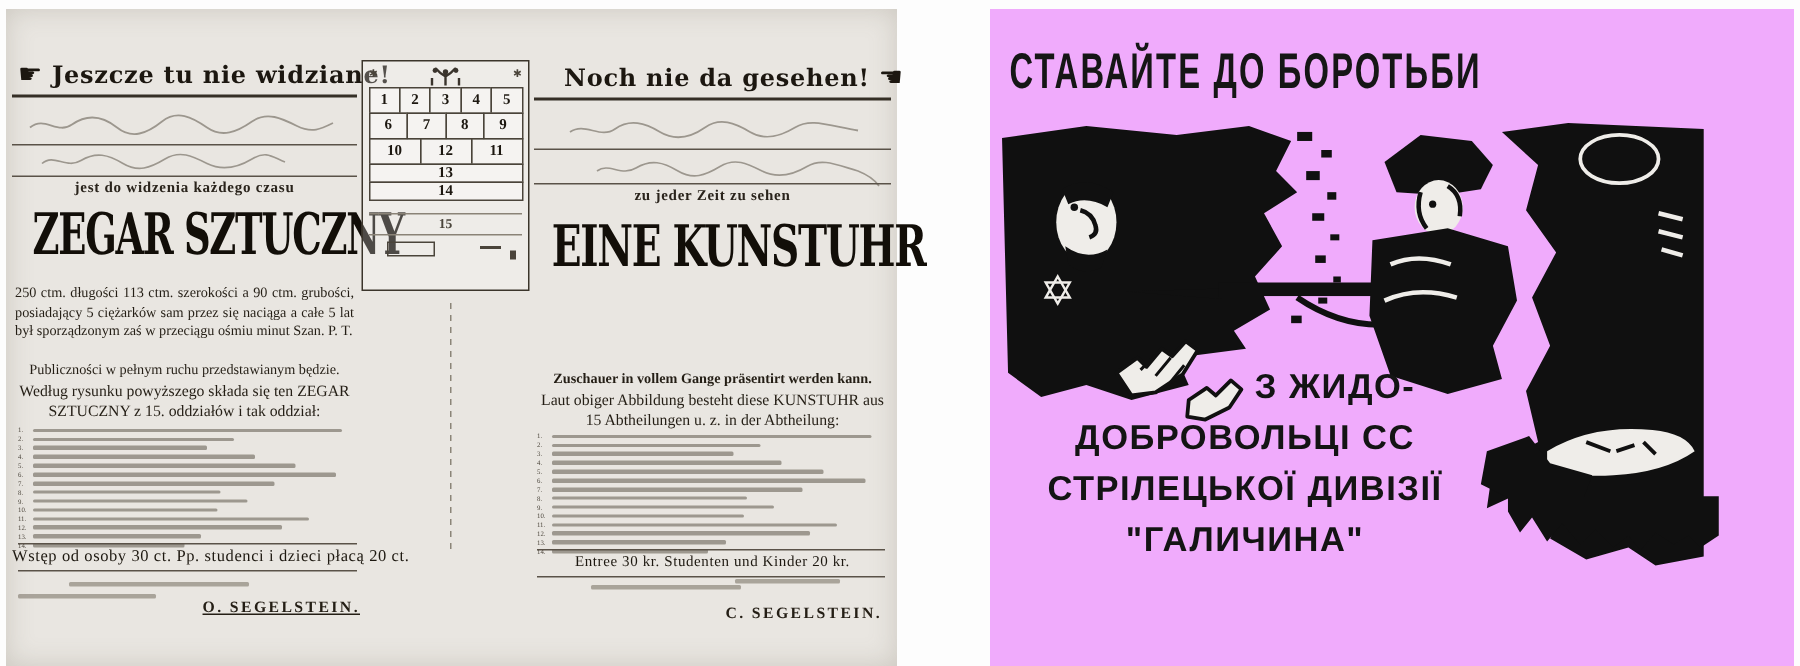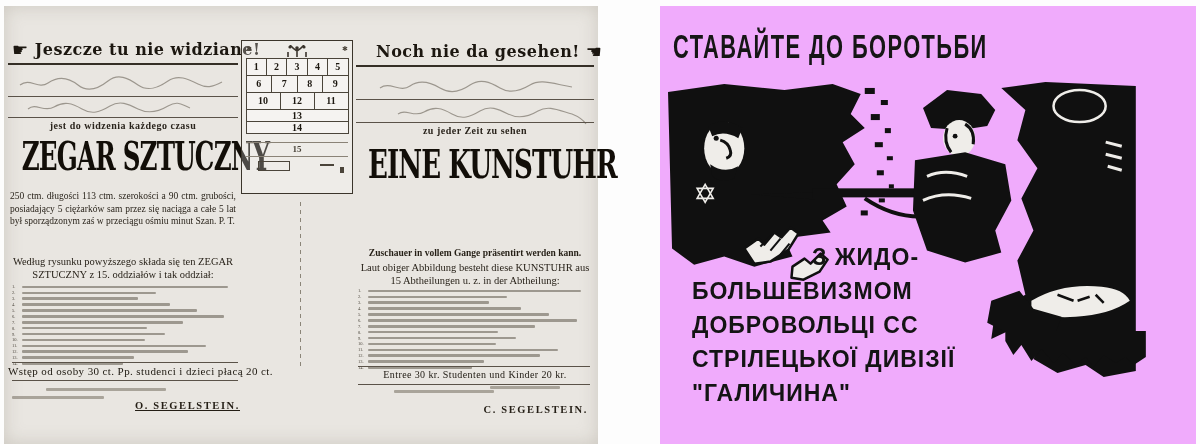--- a/index.html
+++ b/index.html
@@ -49,21 +49,21 @@
   .dg-pend{position:relative;height:16px;}
   .dg-weight{position:absolute;left:12px;top:4px;width:30px;height:8px;border:1px solid #4a443a;}
   .dg-dash{position:absolute;right:14px;top:7px;width:14px;height:2px;background:#4a443a;}
   .dg-tip{position:absolute;right:4px;bottom:0px;width:4px;height:6px;background:#4a443a;}
 
   
   .posterR{position:absolute;left:660px;top:6px;width:536px;height:438px;background:#f0abfc;}
   .r-title{position:absolute;left:13px;top:22px;font-family:"Liberation Sans",sans-serif;
            font-weight:bold;font-size:23px;letter-spacing:1.5px;white-space:nowrap;color:#161616;
            transform:scale(0.95,1.45);transform-origin:left top;}
-  .slogan{position:absolute;left:32px;top:234px;width:304px;text-align:left;z-index:3;}
+  .slogan{position:absolute;left:18px;top:234px;width:304px;text-align:center;z-index:3;}
   .slogan-line{font-family:"Liberation Sans",sans-serif;font-weight:bold;font-size:23px;
                letter-spacing:1px;line-height:34px;color:#141414;white-space:nowrap;}
   .slogan-line:first-child{margin-left:120px;}
   .illus{position:absolute;left:4px;top:72px;width:522px;height:305px;}
 </style>
 </head>
 <body>
 
 <div class="canvas">
 
@@ -144,20 +144,21 @@
       <div class="dg-gap"></div>
       <div class="dg-fifteen">15</div>
       <div class="dg-pend">
         <div class="dg-weight"></div>
           <div class="dg-dash"></div>
           <div class="dg-tip"></div>
       </div>
     </div>
 
     <div class="bodytxt" style="left:6px;top:184px;width:226px;">250 ctm. długości 113 ctm. szerokości a 90 ctm. grubości, posiadający 5 ciężarków sam przez się naciąga a całe 5 lat był sporządzonym zaś w przeciągu ośmiu minut Szan. P. T.</div>
+    <div class="bodytail" style="left:6px;top:236px;width:226px;">Publiczności w pełnym ruchu przedstawianym będzie.</div>
     <div class="listintro" style="left:6px;top:250px;width:226px;font-weight:normal;">Według rysunku powyższego składa się ten ZEGAR SZTUCZNY z 15. oddziałów i tak oddział:</div>
 
     <div class="bodytail frak" style="left:354px;top:242px;width:234px;">Zuschauer in vollem Gange präsentirt werden kann.</div>
     <div class="listintro" style="left:354px;top:256px;width:234px;font-weight:normal;">Laut obiger Abbildung besteht diese KUNSTUHR aus 15 Abtheilungen u. z. in der Abtheilung:</div>
 
     <div class="fineprint" style="left:8px;top:278px;width:224px;">
         <div class="fp-row">
           <span class="fp-num">1.</span>
           <span class="fp-bar" style="width: 92%;"></span>
         </div>
@@ -356,19 +357,18 @@
         <path d="M392 214 l16 6 M412 220 l12 -4 M430 214 l8 8" stroke="#101010" stroke-width="2.5" fill="none"></path>
 
         <path d="M326 220 l28 -10 l14 18 l28 8 l-6 16 l-40 4 l-28 -14 Z" fill="#101010"></path>
 
         <path d="M340 260 l8 14 l8 -10 l10 16 l10 -12 l12 14 l10 -10 l12 12 l10 -8 l8 10 l10 -12 l12 8 l10 -6 l8 8 l12 -8 V250 L340 250 Z" fill="#101010"></path>
       </g>
     </svg>
 
     <div class="slogan">
         <div class="slogan-line">З ЖИДО-</div>
-        <div class="slogan-line">БОЛЬШЕВИЗМОМ</div>
         <div class="slogan-line">ДОБРОВОЛЬЦІ СС</div>
         <div class="slogan-line">СТРІЛЕЦЬКОЇ ДИВІЗІЇ</div>
         <div class="slogan-line">"ГАЛИЧИНА"</div>
       </div>
   </div>
 </div>
 
 </body></html>

